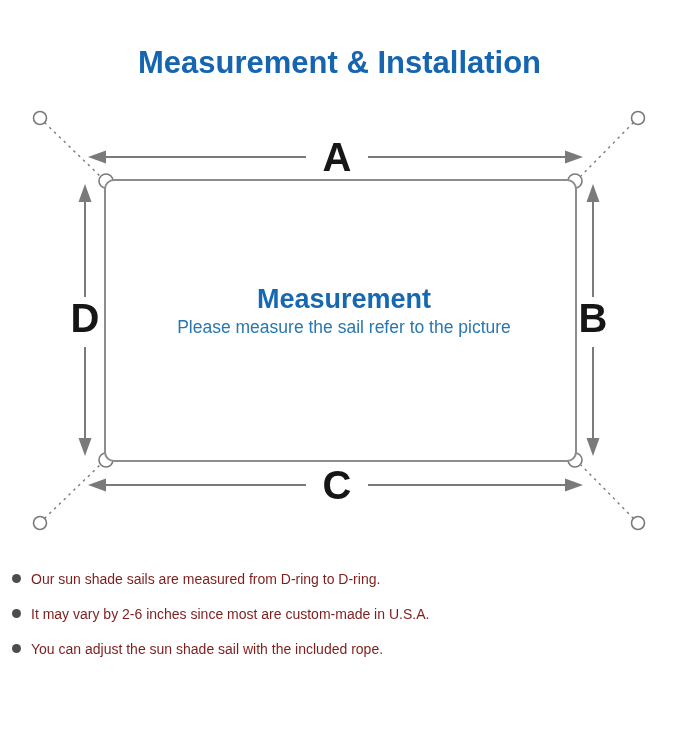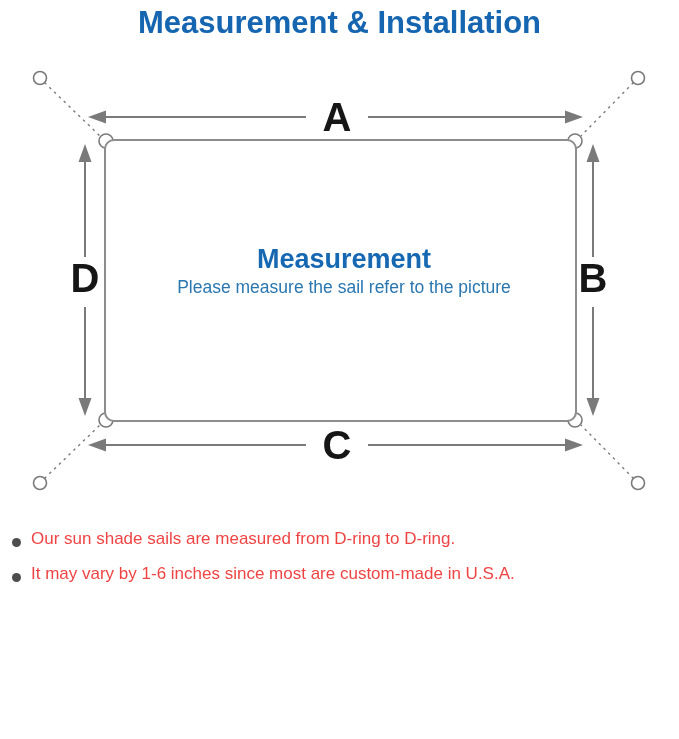--- a/index.html
+++ b/index.html
@@ -7,20 +7,21 @@
     padding: 0;
     background: #ffffff;
     font-family: "Liberation Sans", "DejaVu Sans", sans-serif;
   }
   .page {
     position: relative;
     width: 679px;
     height: 686px;
     background: #ffffff;
     overflow: hidden;
+    margin-top: 40px;
   }
   .page-title {
     margin: 0;
     padding-top: 5px;
     height: 55px;
     text-align: center;
     font-size: 31px;
     font-weight: bold;
     color: #1565b0;
     letter-spacing: 0px;
@@ -44,24 +45,24 @@
     font-size: 17.5px;
     fill: #2a77b0;
   }
   .bullet-list {
     list-style: none;
     margin: 0;
     padding: 10px 8px 0 12px;
   }
   .bullet-item {
     display: flex;
-    align-items: center;
+    align-items: flex-start;
     margin-bottom: 13px;
-    color: #ef4444;
-    font-size: 17px;
+    color: #7f1d1d;
+    font-size: 14px;
     line-height: 22px;
   }
   .bullet-dot {
     flex: 0 0 auto;
     width: 9px;
     height: 9px;
     margin: 6px 10px 0 0;
     border-radius: 50%;
     background: #4d4d4d;
   }
@@ -132,17 +133,21 @@
     </svg>
   </div>
 
   <ul class="bullet-list">
     <li class="bullet-item">
       <span class="bullet-dot"></span>
       <span>Our sun shade sails are measured from D-ring to D-ring.</span>
     </li>
     <li class="bullet-item">
       <span class="bullet-dot"></span>
-      <span>It may vary by 1-6 inches since most are custom-made in U.S.A.</span>
+      <span>It may vary by 2-6 inches since most are custom-made in U.S.A.</span>
+    </li>
+    <li class="bullet-item">
+      <span class="bullet-dot"></span>
+      <span>You can adjust the sun shade sail with the included rope.</span>
     </li>
   </ul>
 
 </div>
 
 </body></html>

